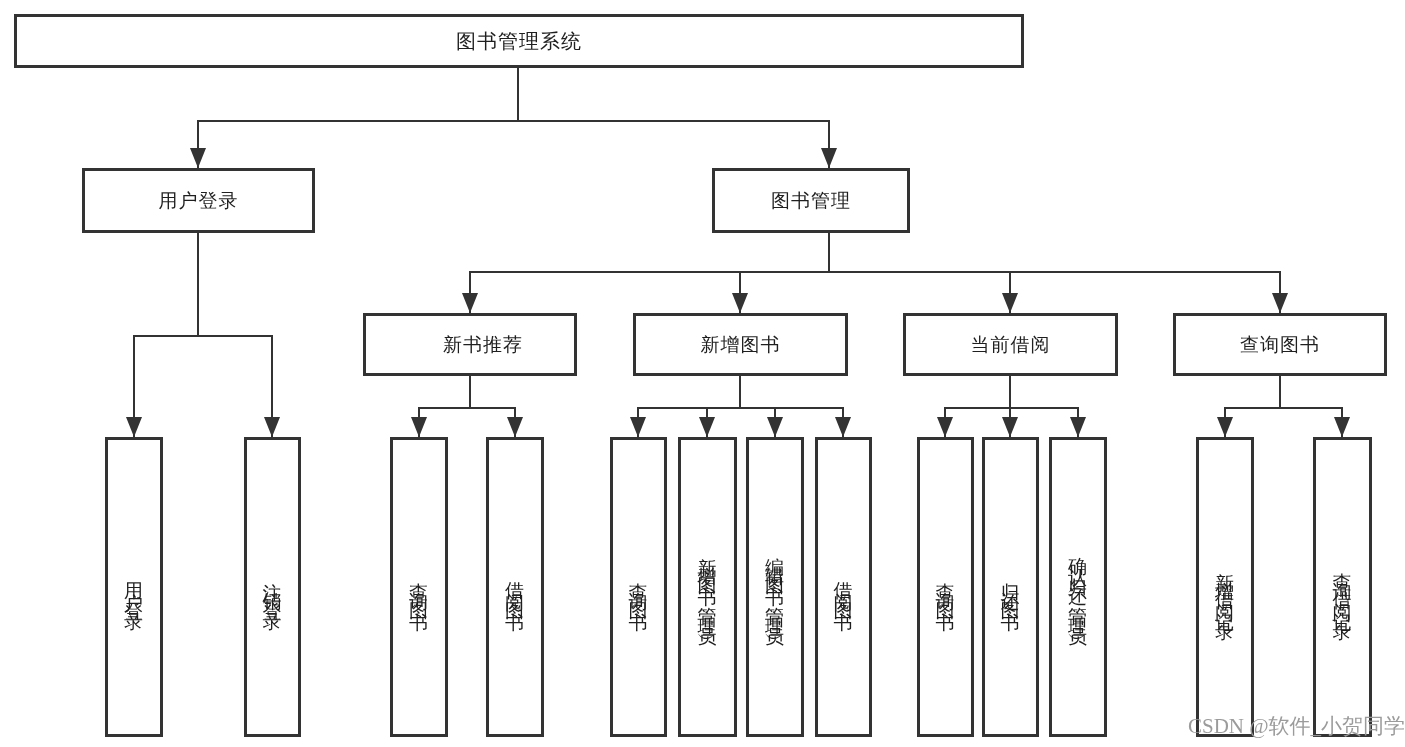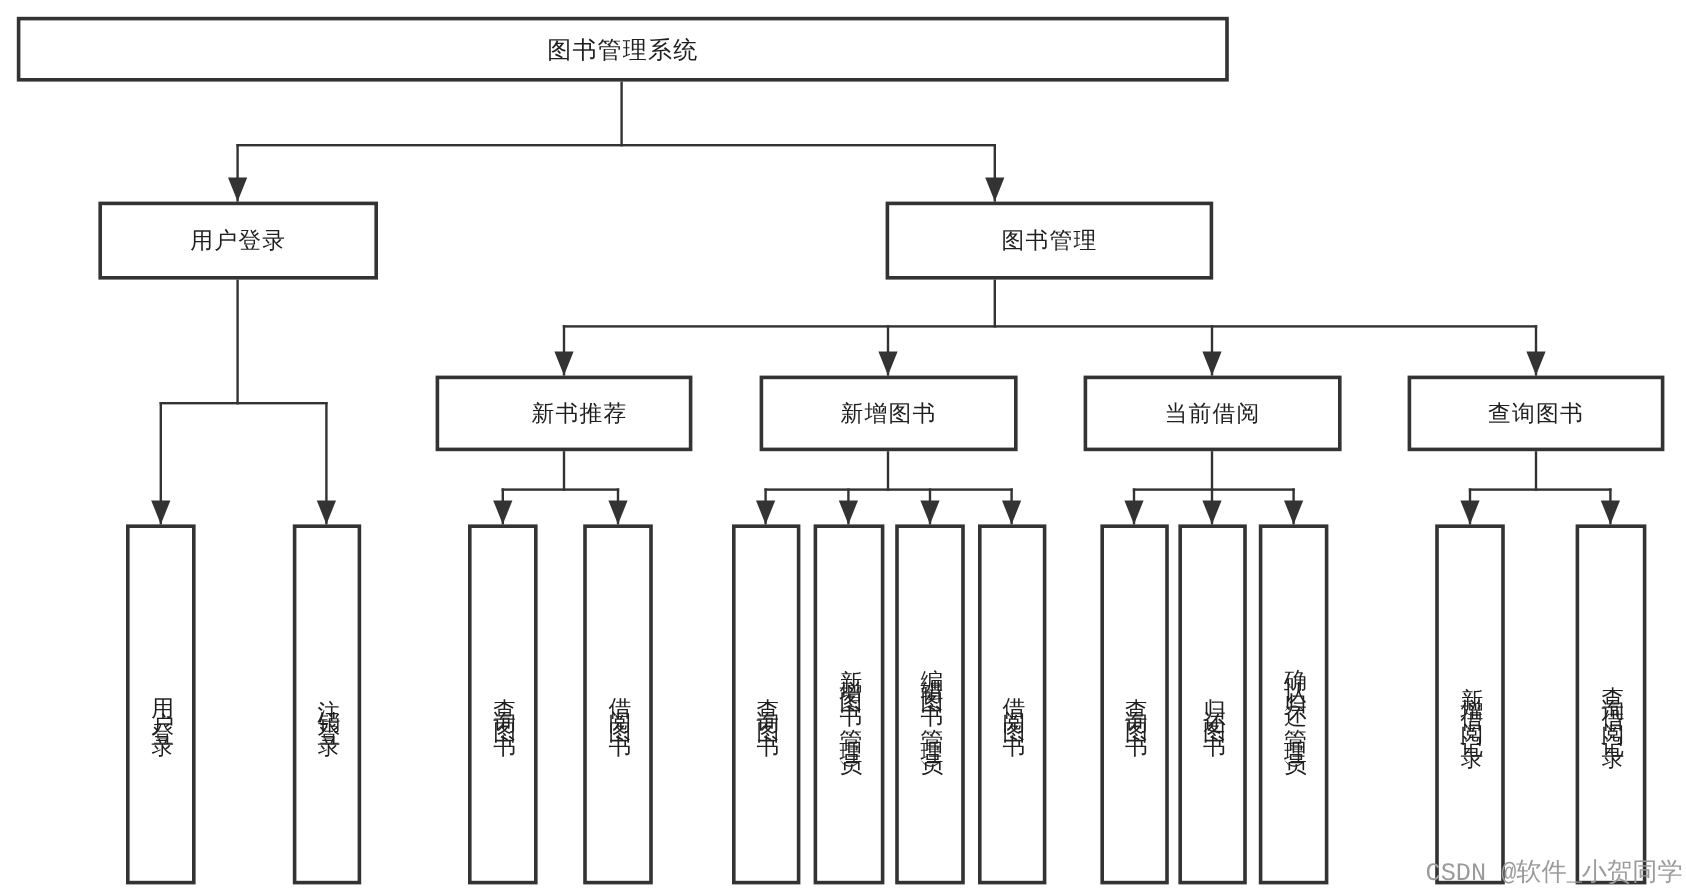--- a/index.html
+++ b/index.html
@@ -1,18 +1,18 @@
 <!DOCTYPE html>
 <html><head>
 <meta charset="utf-8">
 <style>
   html,body{margin:0;padding:0;background:#ffffff;}
   .canvas{
     position:relative;width:1405px;height:747px;background:#ffffff;
-    font-family:Liberation Mono, monospace;overflow:hidden;
+    font-family:Liberation Serif, serif;overflow:hidden;
   }
   .box{
     position:absolute;box-sizing:border-box;border:3px solid #333333;background:#ffffff;
     display:flex;align-items:center;justify-content:center;color:#1f1f1f;
   }
   .hlabel{font-size:19px;letter-spacing:1px;white-space:nowrap;}
   .root .hlabel{font-size:20px;}
   .leaf .vlabel{
     writing-mode:vertical-rl;text-orientation:mixed;
     font-size:19px;line-height:1;letter-spacing:10px;white-space:nowrap;
@@ -35,21 +35,21 @@
 
 <div class="canvas">
 
   <div class="box root" style="left:14px;top:14px;width:1010px;height:54px;">
     <span class="hlabel">图书管理系统</span>
   </div>
 
   <div class="box" style="left:82px;top:168px;width:233px;height:65px;">
     <span class="hlabel">用户登录</span>
   </div>
-  <div class="box" style="left:712px;top:168px;width:273px;height:65px;margin-left:26px;">
+  <div class="box" style="left:712px;top:168px;width:198px;height:65px;">
     <span class="hlabel">图书管理</span>
   </div>
 
   <div class="box" style="left:363px;top:313px;width:214px;height:63px;padding-left:26px;">
     <span class="hlabel">新书推荐</span>
   </div>
   <div class="box" style="left:633px;top:313px;width:215px;height:63px;">
     <span class="hlabel">新增图书</span>
   </div>
   <div class="box" style="left:903px;top:313px;width:215px;height:63px;">

